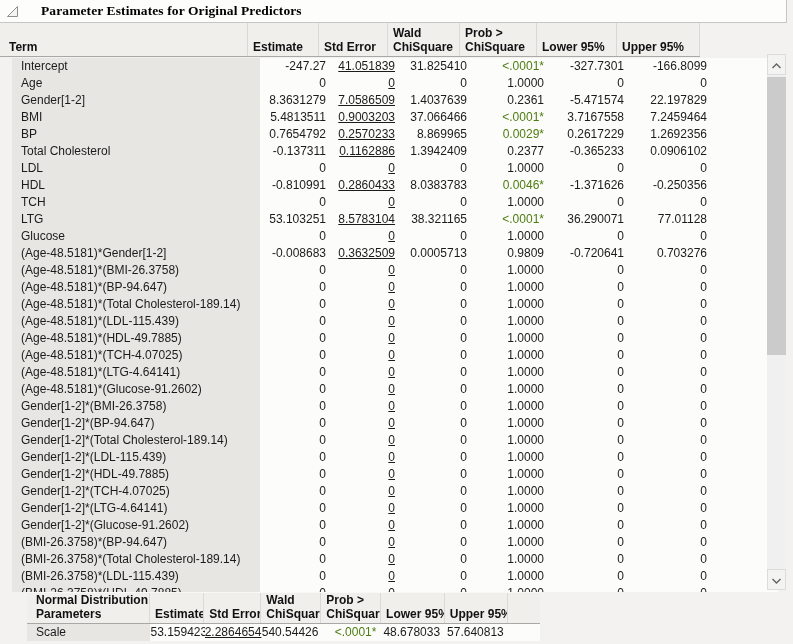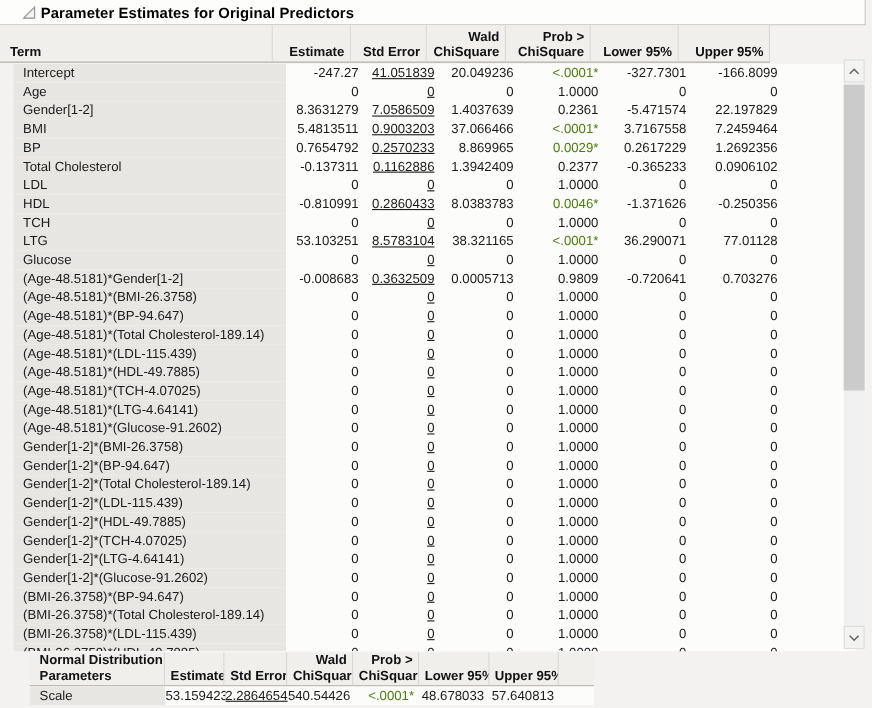--- a/index.html
+++ b/index.html
@@ -6,34 +6,34 @@
   body { font-family:"Liberation Sans", sans-serif; background:#e8e8e8; }
   .window {
     position:relative; width:793px; height:644px;
     background:#f3f2f0; overflow:hidden;
     font-family:"Liberation Sans", sans-serif;
   }
   
   .title-bar {
     position:absolute; left:0; top:0; width:787px; height:23px;
     background:#fdfdfc; border-bottom:1px solid #c6c6c4; border-right:1px solid #c6c6c4;
-    display:flex; align-items:center; gap:4px; padding-left:20px;
+    display:flex; align-items:center; gap:22px; padding-left:6px;font-family:Liberation Serif, serif;
   }
   .title-text { font-size:13.5px; font-weight:bold; color:#000; letter-spacing:0.1px; }
   .disc-icon { display:flex; align-items:center; }
   
   .main-header {
     position:absolute; left:0; top:23px; width:700px; height:34px;
     background:#f0efec; border-bottom:1px solid #a9a8a5; display:flex;
   }
   .hcell {
     display:flex; flex-direction:column; justify-content:flex-end;
     border-right:1px solid #dad9d6; padding:1px 5px 2px 5px;
     font-size:12px; font-weight:bold; color:#111; line-height:14px;
-    text-align:right; white-space:nowrap; overflow:hidden;
+    white-space:nowrap; overflow:hidden;
   }
   .hcell.term { text-align:left; padding-left:9px; }
   .h0{width:248px;} .h1{width:71px;} .h2{width:69px;} .h3{width:72px;}
   .h4{width:77px;} .h5{width:80px;} .h6{width:83px;}
   
   .main-rows {
     position:absolute; left:12px; top:58px; width:766px; height:534px;
     background:#fcfcfb; overflow:hidden;
   }
   .row { display:flex; height:17px; line-height:17px; font-size:12px; color:#1b1b1b; }
@@ -114,21 +114,21 @@
       <span></span>
       <span>Upper 95%</span>
     </div>
   </div>
 
   <div class="main-rows">
       <div class="row">
         <div class="cell c0">Intercept</div>
         <div class="cell c1">-247.27</div>
         <div class="cell c2">41.051839</div>
-        <div class="cell c3">20.049236</div>
+        <div class="cell c3">31.825410</div>
         <div class="cell c4 sig">&lt;.0001*</div>
         <div class="cell c5">-327.7301</div>
         <div class="cell c6">-166.8099</div>
         <div class="cell cfill"></div>
       </div>
       <div class="row">
         <div class="cell c0">Age</div>
         <div class="cell c1">0</div>
         <div class="cell c2">0</div>
         <div class="cell c3">0</div>

